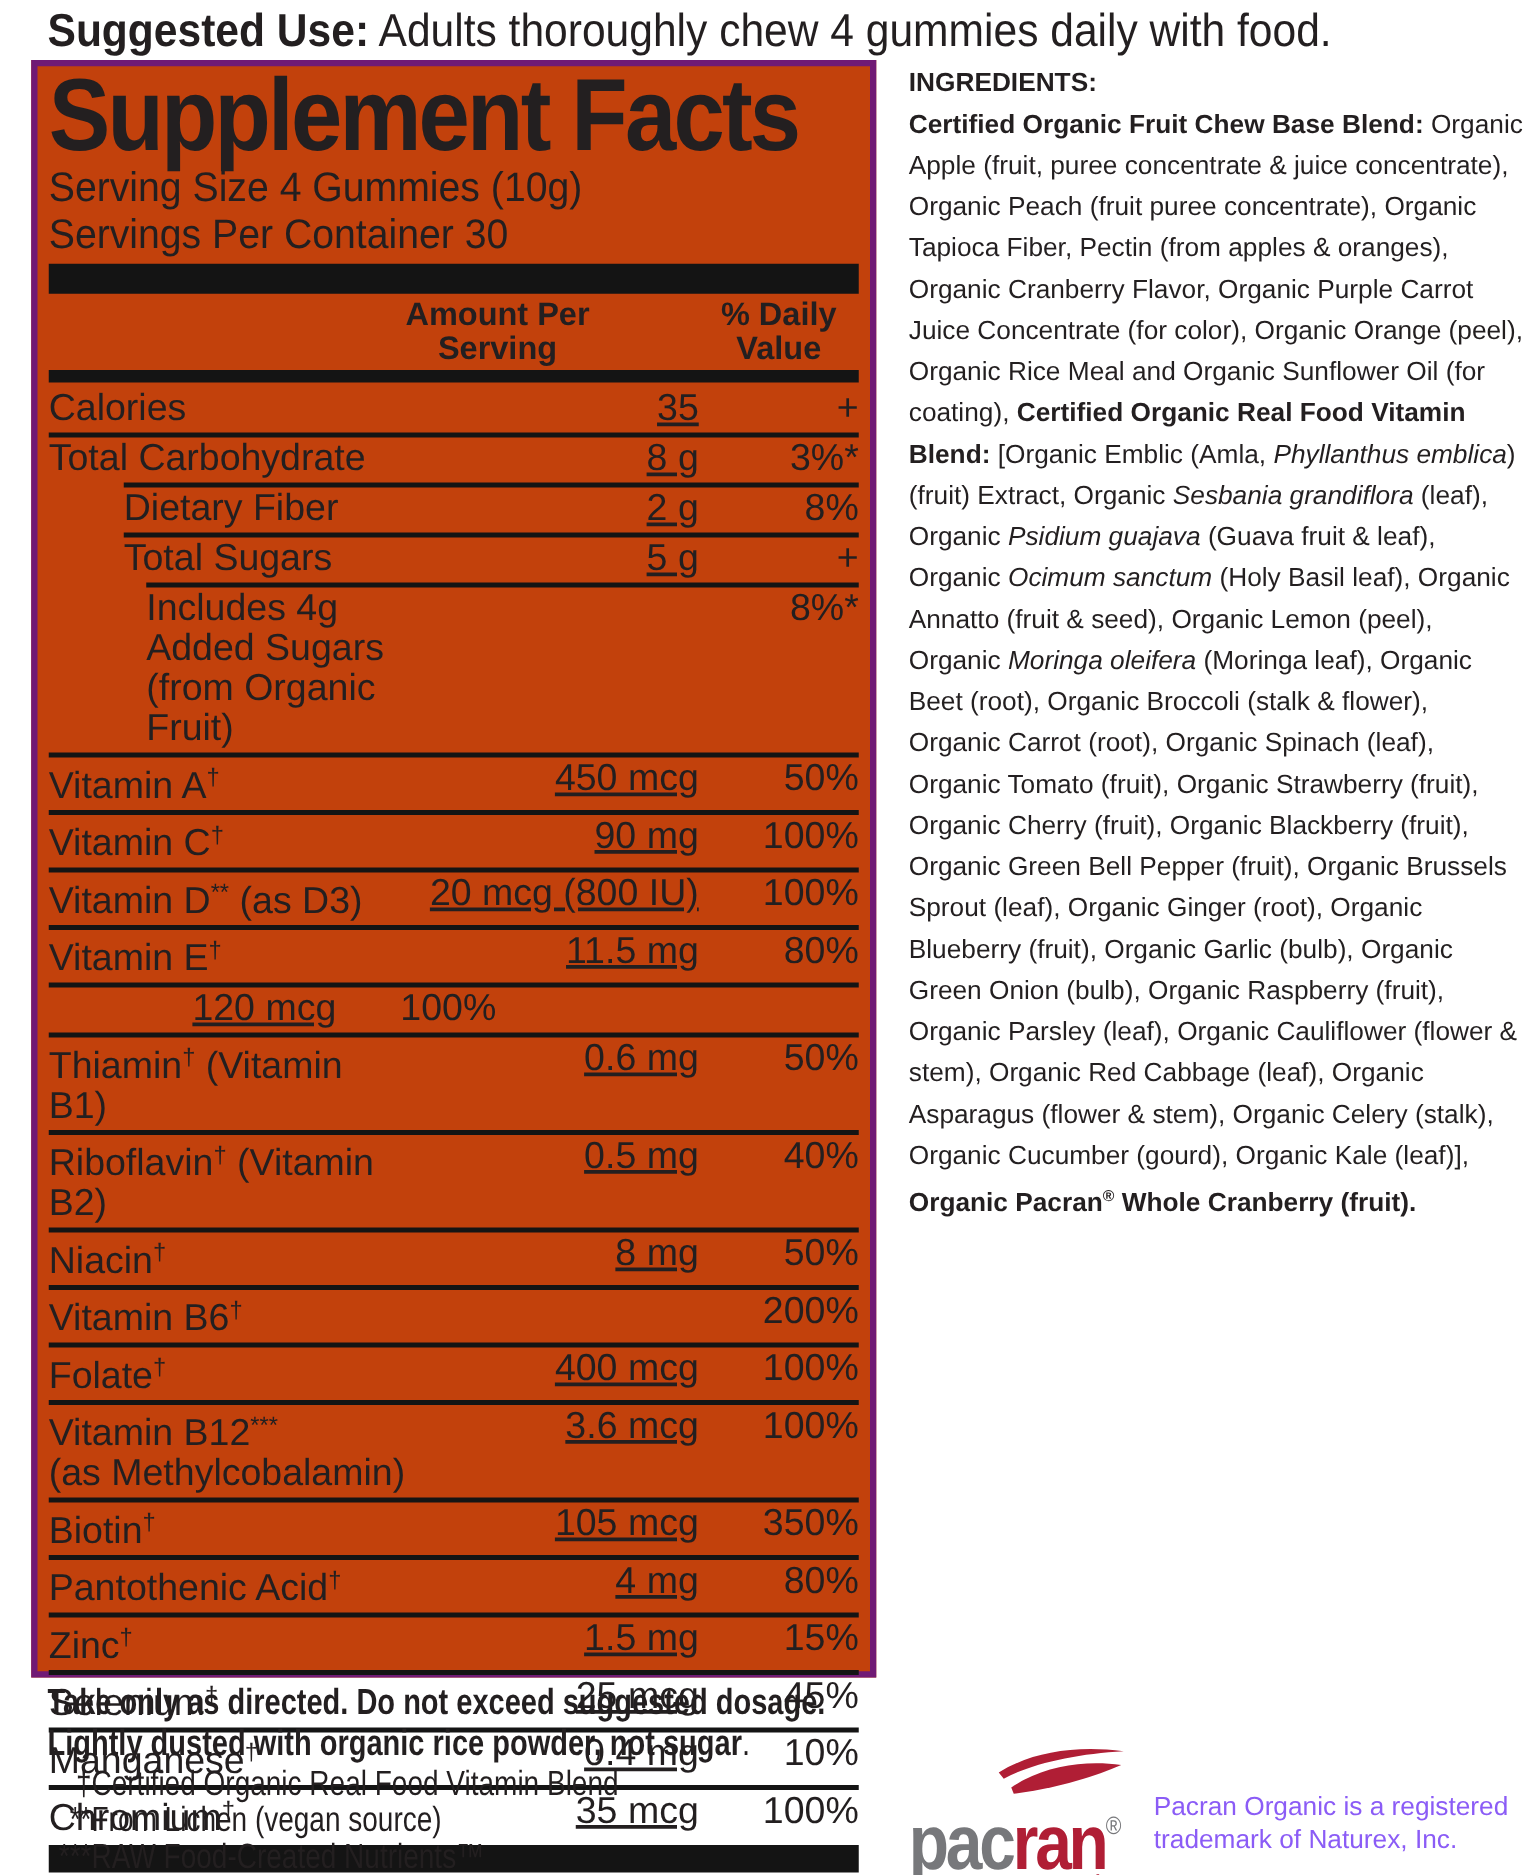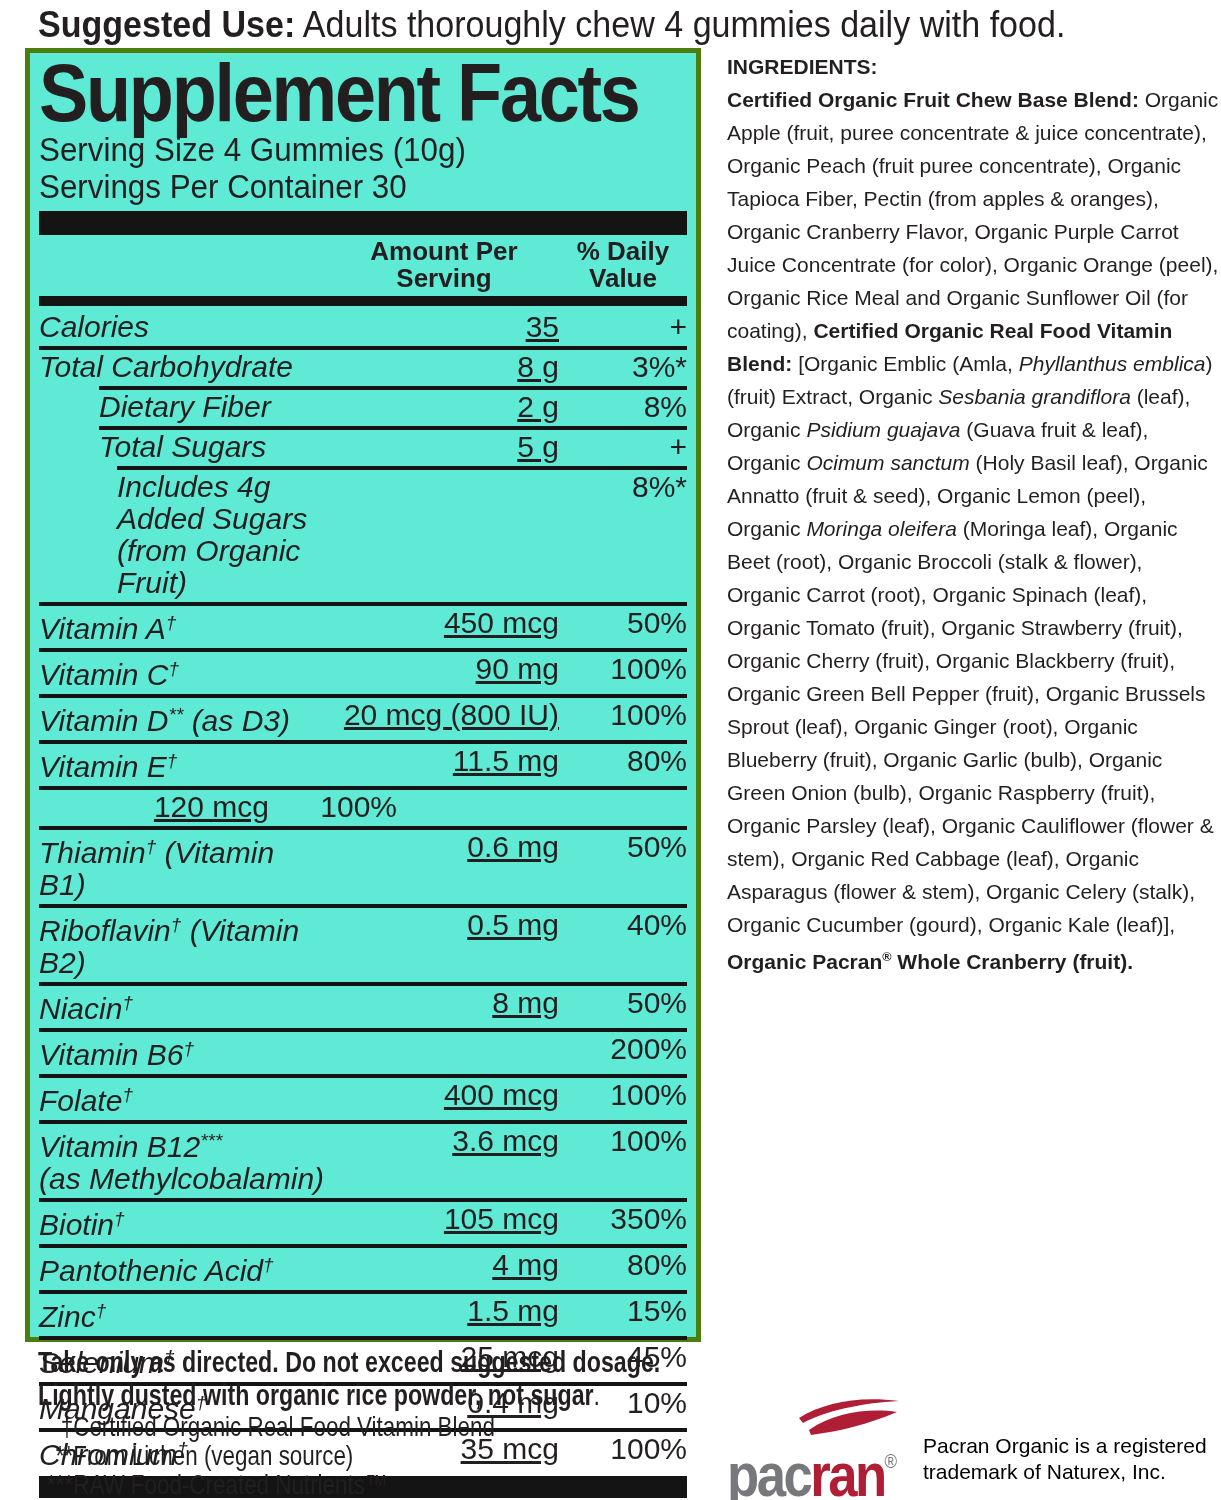--- a/index.html
+++ b/index.html
@@ -9,41 +9,41 @@
   }
   
   .suggested{
     position:absolute;left:38px;top:4px;font-size:37px;line-height:42px;
     white-space:nowrap;transform:scaleX(.92);transform-origin:left top;
   }
   .suggested .lbl{font-weight:bold;}
   
   .facts{
     position:absolute;left:25px;top:48px;width:676px;height:1294px;
-    border:5px solid #4d7c0f;box-sizing:border-box;padding:0 9px;background:#5eead4;
+    border:5px solid #701a75;box-sizing:border-box;padding:0 9px;background:#c2410c;
   }
   .sf-title{
     font-weight:bold;font-size:82px;line-height:76px;letter-spacing:-2.5px;
     white-space:nowrap;transform:scaleX(.9);transform-origin:left top;margin-top:2px;
   }
   .serving{font-size:33px;line-height:37px;white-space:nowrap;transform:scaleX(.95);transform-origin:left top;}
   .bar{background:#141414;}
   .bar1{height:24px;margin-top:6px;}
   .bar2{height:10px;}
   .bar3{height:22px;margin-top:2px;}
-  .hdr{display:flex;align-items:flex-end;font-weight:bold;font-size:26px;line-height:27px;padding:3px 0 4px;}
+  .hdr{display:flex;align-items:flex-end;font-weight:bold;font-size:26px;line-height:27px;padding:3px 0 4px;gap:46px;}
   .hdr .sp{flex:1;}
   .hdr .amt{width:230px;text-align:center;white-space:pre-line;}
   .hdr .dvh{width:128px;text-align:center;white-space:pre-line;}
   .row{display:flex;align-items:flex-start;position:relative;padding:5px 0 3px;font-size:30px;line-height:32px;}
   .row::before{content:"";position:absolute;top:0;left:0;right:0;height:4px;background:#141414;}
   .row.first::before{display:none;}
   .row.i1::before{left:60px;}
   .row.i2::before{left:78px;}
-  .row .nm{flex:1;font-style:italic;}
+  .row .nm{flex:1;}
   .row.i1 .nm{padding-left:60px;}
   .row.i2 .nm{padding-left:78px;}
   .row .am{width:230px;text-align:right;white-space:nowrap;text-decoration:underline;}
   .row .dvv{width:128px;text-align:right;white-space:nowrap;}
   .sx{font-size:19px;vertical-align:10px;}
   
   .bl{position:absolute;left:38px;top:1346px;transform:scaleX(.8);transform-origin:left top;}
   .bl .dir{font-weight:bold;font-size:29px;line-height:33px;white-space:nowrap;}
   .bl .dir .tail{font-weight:normal;}
   .fnk{display:flex;font-size:28px;line-height:29px;white-space:nowrap;}
@@ -56,21 +56,21 @@
   .wordmark{display:flex;flex-direction:column;width:178px;}
   .swoosh{align-self:flex-end;margin-right:4px;}
   .letters{
     font-size:62px;font-weight:bold;letter-spacing:-3px;line-height:50px;
     white-space:nowrap;transform:scaleX(.85);transform-origin:left bottom;
   }
   .pac{color:#77787b;}
   .ran{color:#b01e35;}
   .reg{font-size:20px;color:#77787b;vertical-align:28px;letter-spacing:0;font-weight:normal;}
   .organic{color:#b01e35;font-size:24px;line-height:24px;text-align:right;margin-top:-2px;padding-right:12px;}
-  .caption{font-size:21px;line-height:26px;white-space:pre-line;color:#000000;}
+  .caption{font-size:21px;line-height:26px;white-space:pre-line;color:#8b5cf6;}
 </style>
 </head>
 <body>
 
 <div class="suggested">
   <span class="lbl">Suggested Use:</span><span> Adults thoroughly chew 4 gummies daily with food.</span>
 </div>
 
 <div class="facts">
   <div class="sf-title">Supplement Facts</div>

